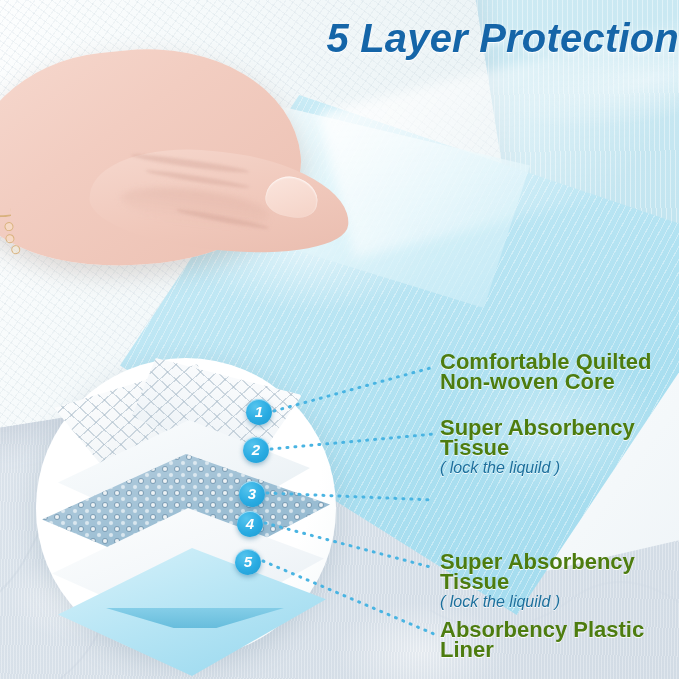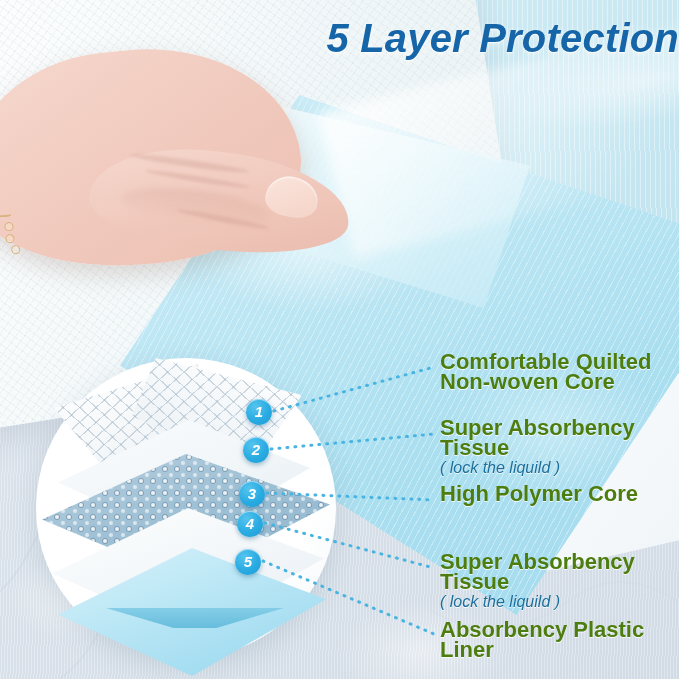--- a/index.html
+++ b/index.html
@@ -350,21 +350,20 @@
       <div class="main">Comfortable Quilted</div>
       <div class="main">Non-woven Core</div>
     </div>
 
     <div class="lbl l2">
       <div class="main">Super Absorbency Tissue</div>
       <div class="sub">( lock the liquild )</div>
     </div>
 
     <div class="lbl l3">
-      <div class="main">High Polymer Core</div>
     </div>
 
     <div class="lbl l4">
       <div class="main">Super Absorbency Tissue</div>
       <div class="sub">( lock the liquild )</div>
     </div>
 
     <div class="lbl l5">
       <div class="main">Absorbency Plastic Liner</div>
     </div>

